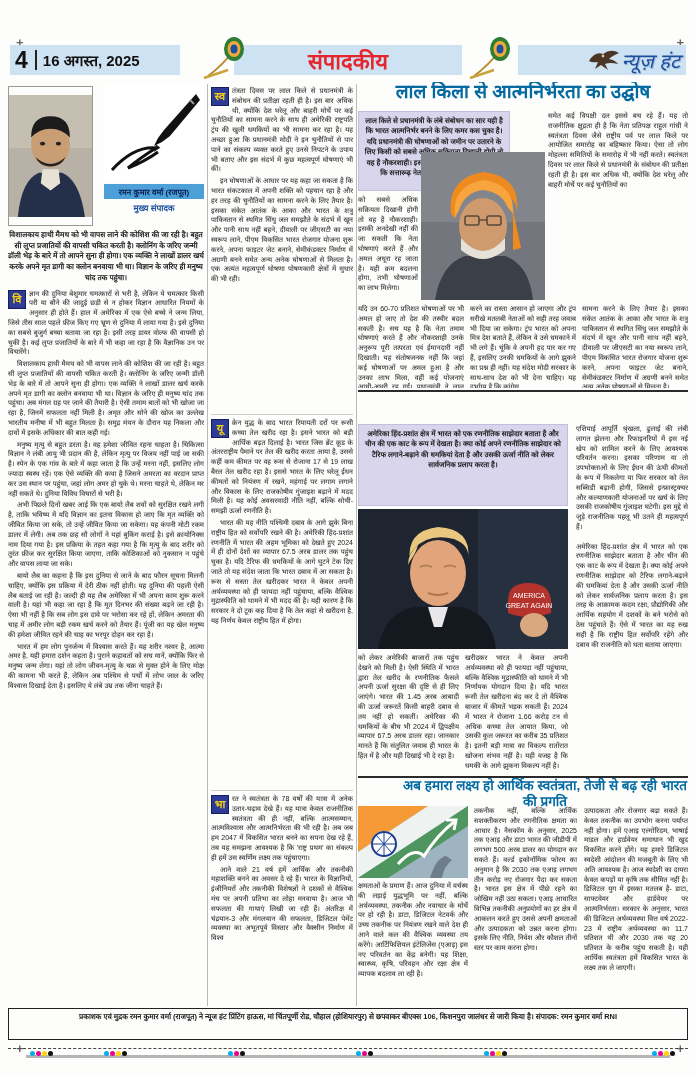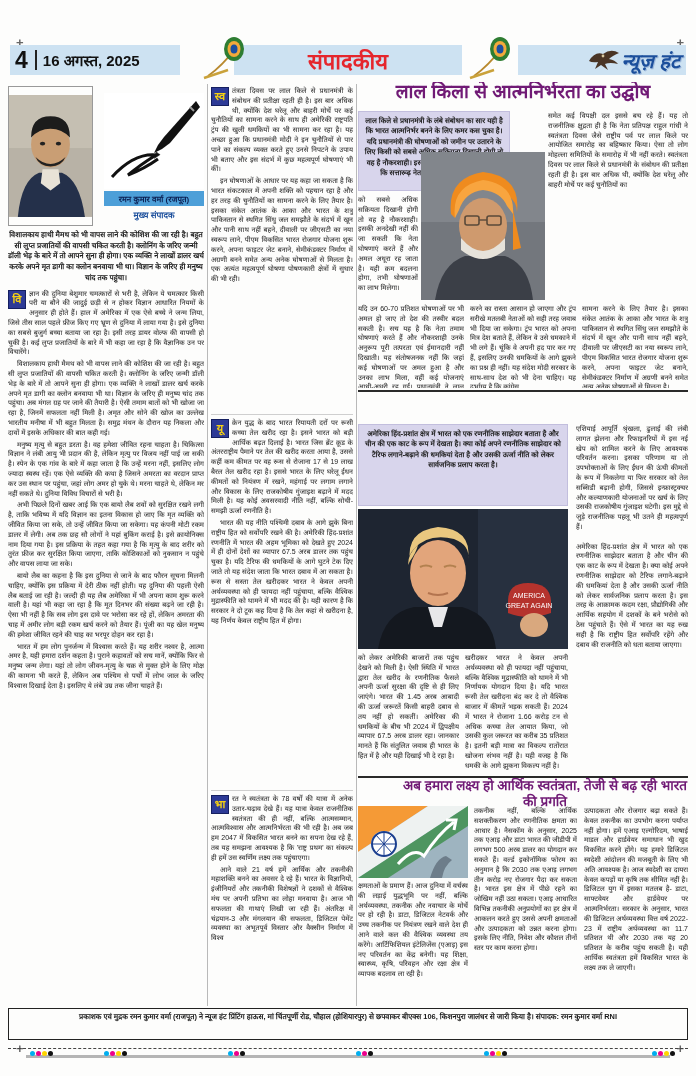--- a/index.html
+++ b/index.html
@@ -9,55 +9,55 @@
   
   .header{position:absolute;top:42px;left:10px;right:10px;height:36px;}
   .strip{position:absolute;top:3px;height:30px;background:#cde2f2;}
   .strip-left{left:0;width:170px;display:flex;align-items:center;}
   .pagenum{font-size:23px;font-weight:bold;color:#111;padding:0 7px 0 5px;}
   .date-sep{width:2px;height:20px;background:#222;margin-right:6px;}
   .dateline{font-size:15px;font-weight:bold;color:#111;}
   .strip-center{left:224px;width:228px;display:flex;align-items:center;justify-content:center;}
   .section-title{font-size:22px;font-weight:800;color:#e5262d;}
   .strip-right{right:0;width:168px;display:flex;align-items:center;justify-content:flex-end;padding-right:6px;box-sizing:border-box;}
-  .brand{font-size:20px;font-weight:700;color:#1c4f9c;font-style:italic;text-shadow:1px 1px 0 #9fb9da;}
+  .brand{font-size:20px;font-weight:400;color:#1c4f9c;font-style:italic;text-shadow:1px 1px 0 #9fb9da;}
   .feather{position:absolute;top:-6px;}
   
   .vline{position:absolute;top:84px;height:922px;border-left:1px solid #b9b9b9;}
   .band-left{position:absolute;left:8px;top:86px;width:196px;height:918px;overflow:hidden;}
   .band-mid{position:absolute;left:211px;top:86px;width:142px;height:920px;}
   .band-right{position:absolute;left:358px;top:82px;width:330px;height:924px;}
   
   .body-txt{font-size:7px;line-height:1.4;text-align:justify;}
   .body-txt p{margin:0 0 2px;text-indent:9px;}
   .body-txt p.lead{text-indent:0;}
   .dropcap{float:left;width:16px;height:17px;background:#2d3a96;color:#f6d112;font-weight:bold;
            font-size:11px;line-height:17px;text-align:center;margin:1px 3px 0 0;border:1px solid #151f60;}
   
   .left-head{font-size:14.5px;font-weight:800;line-height:1.25;text-align:center;margin:0 0 5px;}
-  .photo-row{display:flex;gap:11px;margin-bottom:3px;align-items:center;}
+  .photo-row{display:flex;gap:11px;margin-bottom:3px;}
   .portrait{width:94px;height:138px;border:1px solid #999;}
   .pen-col{flex:1;display:flex;flex-direction:column;}
   .pen-img{height:96px;background:#fff;}
   .byline-band{margin-top:2px;background:#4d9fd8;color:#0b1f52;font-weight:bold;font-size:8px;
                text-align:center;padding:2px 1px;}
   .role{color:#1c4f9c;font-weight:bold;font-size:8.5px;text-align:center;padding-top:3px;}
   .intro{font-size:7.4px;font-weight:bold;line-height:1.45;text-align:center;margin:4px 0 5px;}
   .left-body{height:640px;overflow:hidden;}
   
   .seg{overflow:hidden;}
   .seg1{height:328px;}
   .seg2{height:372px;border-top:1px solid #cfcfcf;padding-top:3px;}
   .seg3{height:212px;border-top:1px solid #cfcfcf;padding-top:3px;}
   
   .art{position:relative;overflow:hidden;}
   .art-a{height:308px;border-bottom:2px solid #2a2a2a;}
   .art-b{height:384px;border-bottom:2px solid #2a2a2a;}
   .art-c{height:226px;}
-  .big-head{position:absolute;left:0;right:0;top:0;text-align:center;font-weight:800;color:#701a75;}
+  .big-head{position:absolute;left:0;right:0;top:0;text-align:center;font-weight:800;color:#0369a1;}
   .a-head,.b-head{font-size:19px;line-height:1.1;}
   .c-head{font-size:13.5px;line-height:1.2;margin-left:44px;}
   .subbox{position:absolute;background:#d8d5ec;border:1px solid #c2bedd;box-sizing:border-box;
           font-size:7.2px;font-weight:bold;line-height:1.45;text-align:center;padding:4px 5px;color:#222;}
   .a-sub{left:0;top:29px;width:152px;height:80px;}
   .a-colnarrow{position:absolute;left:0;top:113px;width:60px;height:106px;overflow:hidden;}
   .a-photo{position:absolute;left:63px;top:70px;width:124px;height:148px;}
   .a-colright{position:absolute;left:190px;top:29px;width:140px;height:190px;overflow:hidden;}
   .a-bottom{position:absolute;left:0;top:222px;width:330px;height:84px;display:flex;gap:6px;}
   .a-bottom>div{flex:1;overflow:hidden;}

